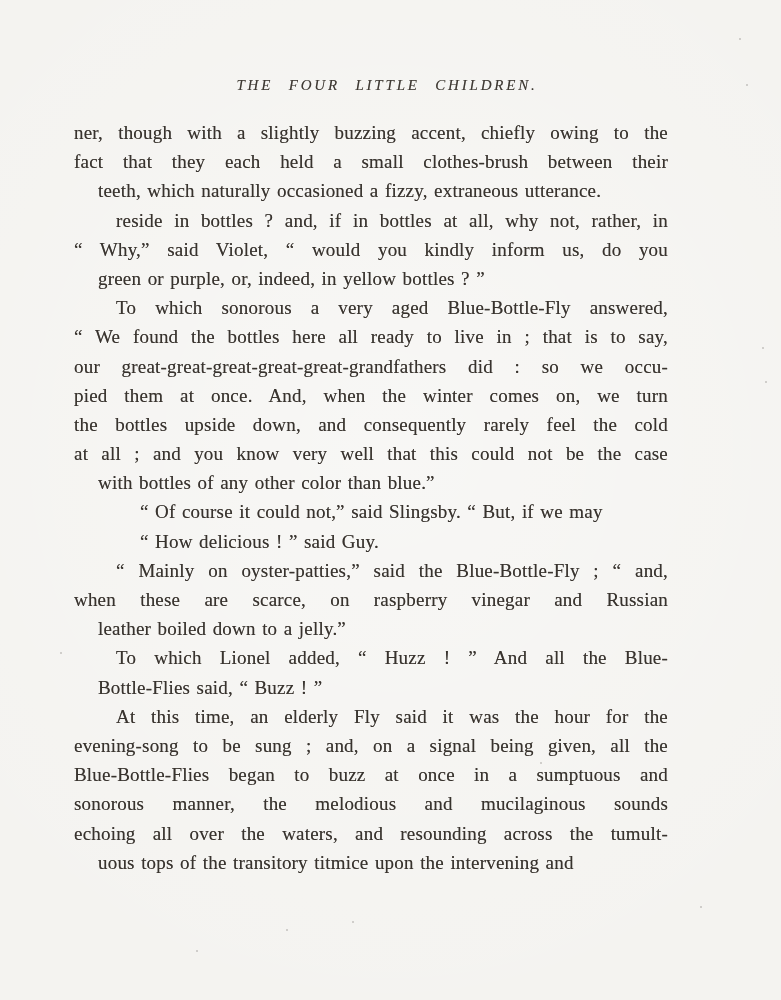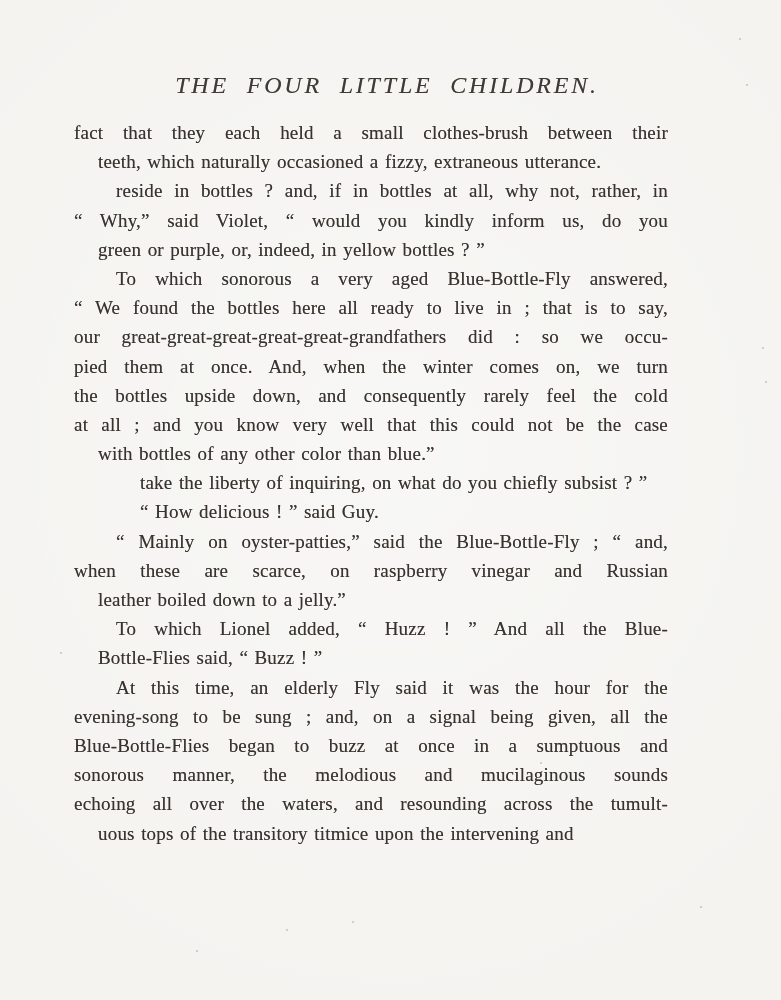--- a/index.html
+++ b/index.html
@@ -28,21 +28,21 @@
     color: var(--ink);
   }
   .running-head {
     position: absolute;
     top: 74px;
     left: 74px;
     width: 594px;
     text-align: center;
     transform: translateX(16px);
     font-style: italic;
-    font-size: 24px;
+    font-size: 15px;
     line-height: 22px;
     letter-spacing: 2.8px;
     word-spacing: 9px;
     color: var(--header-ink);
     text-shadow: 0 0 0.5px rgba(63,58,52,0.45);
     white-space: nowrap;
   }
   .text-block {
     position: absolute;
     top: 118px;
@@ -82,39 +82,40 @@
   }
 </style>
 </head>
 <body>
 
 <div class="page">
   <div class="running-head">THE FOUR LITTLE CHILDREN.</div>
 
   <div class="text-block">
       <div class="para">
+        <div class="line">ner, though with a slightly buzzing accent, chiefly owing to the</div>
         <div class="line">fact that they each held a small clothes-brush between their</div>
         <div class="line">teeth, which naturally occasioned a fizzy, extraneous utterance.</div>
       </div>
       <div class="para">
         <div class="line">reside in bottles ? and, if in bottles at all, why not, rather, in</div>
         <div class="line">“ Why,” said Violet, “ would you kindly inform us, do you</div>
         <div class="line">green or purple, or, indeed, in yellow bottles ? ”</div>
       </div>
       <div class="para">
         <div class="line">To which sonorous a very aged Blue-Bottle-Fly answered,</div>
         <div class="line">“ We found the bottles here all ready to live in ; that is to say,</div>
         <div class="line">our great-great-great-great-great-grandfathers did : so we occu-</div>
         <div class="line">pied them at once. And, when the winter comes on, we turn</div>
         <div class="line">the bottles upside down, and consequently rarely feel the cold</div>
         <div class="line">at all ; and you know very well that this could not be the case</div>
         <div class="line">with bottles of any other color than blue.”</div>
       </div>
       <div class="para">
-        <div class="line">take the liberty of inquiring, on what do you chiefly subsist ? ”</div>
+        <div class="line">“ Of course it could not,” said Slingsby. “ But, if we may</div>
       </div>
       <div class="para">
         <div class="line">“ How delicious ! ” said Guy.</div>
       </div>
       <div class="para">
         <div class="line">“ Mainly on oyster-patties,” said the Blue-Bottle-Fly ; “ and,</div>
         <div class="line">when these are scarce, on raspberry vinegar and Russian</div>
         <div class="line">leather boiled down to a jelly.”</div>
       </div>
       <div class="para">

